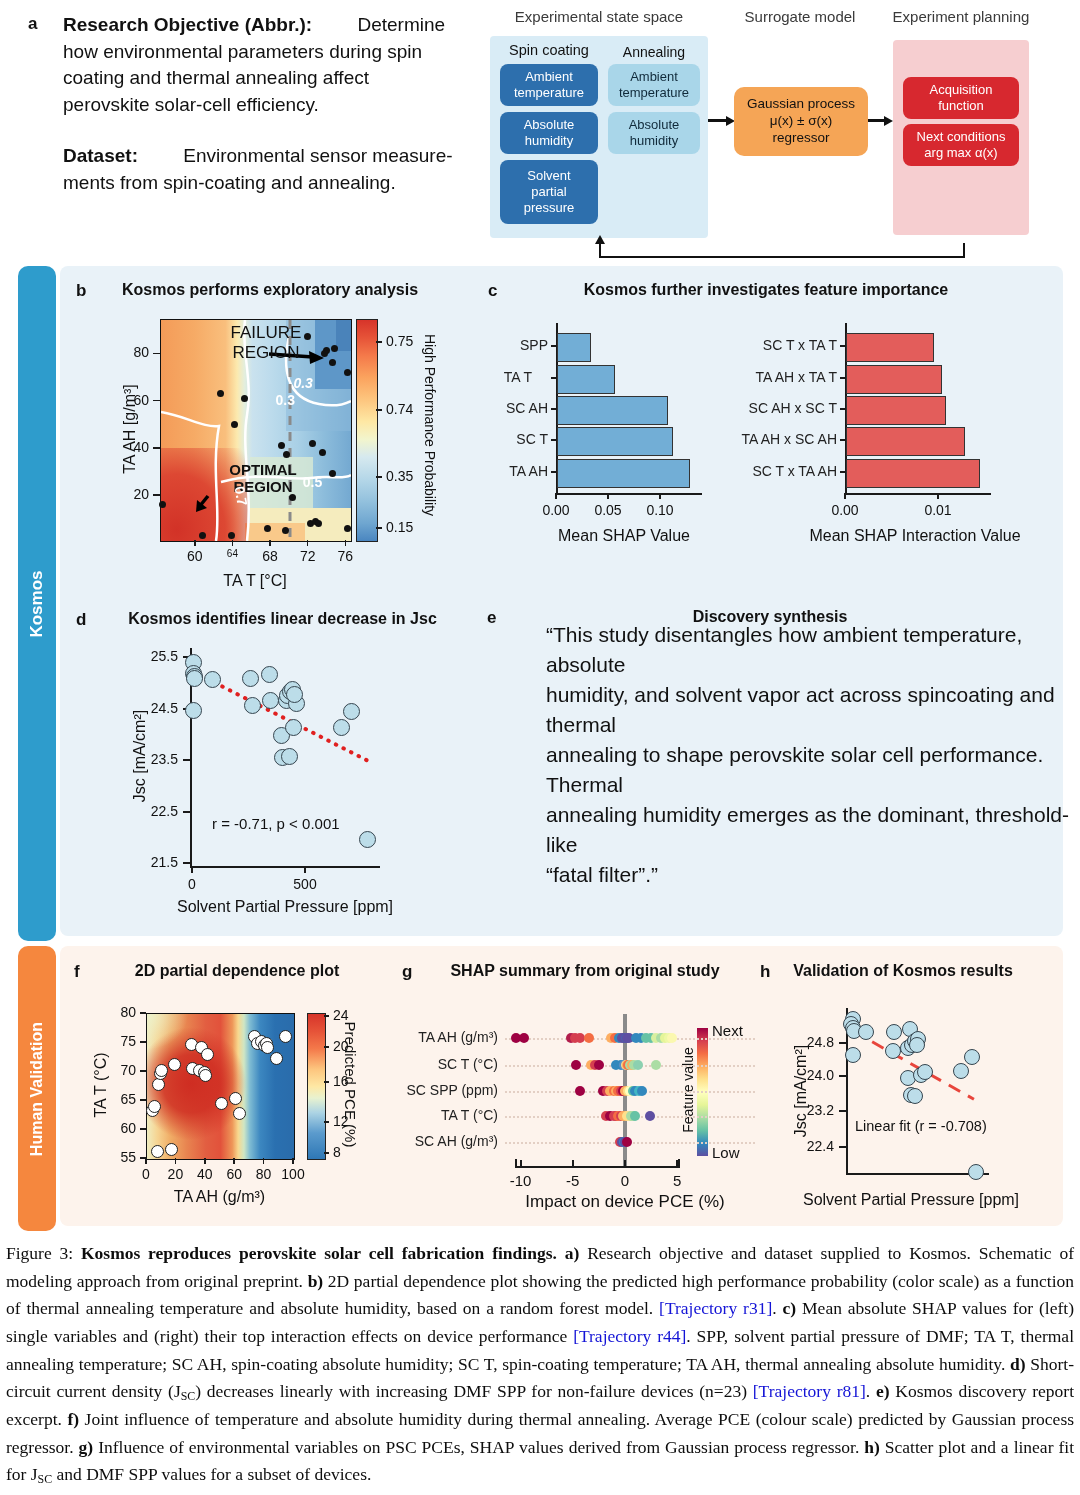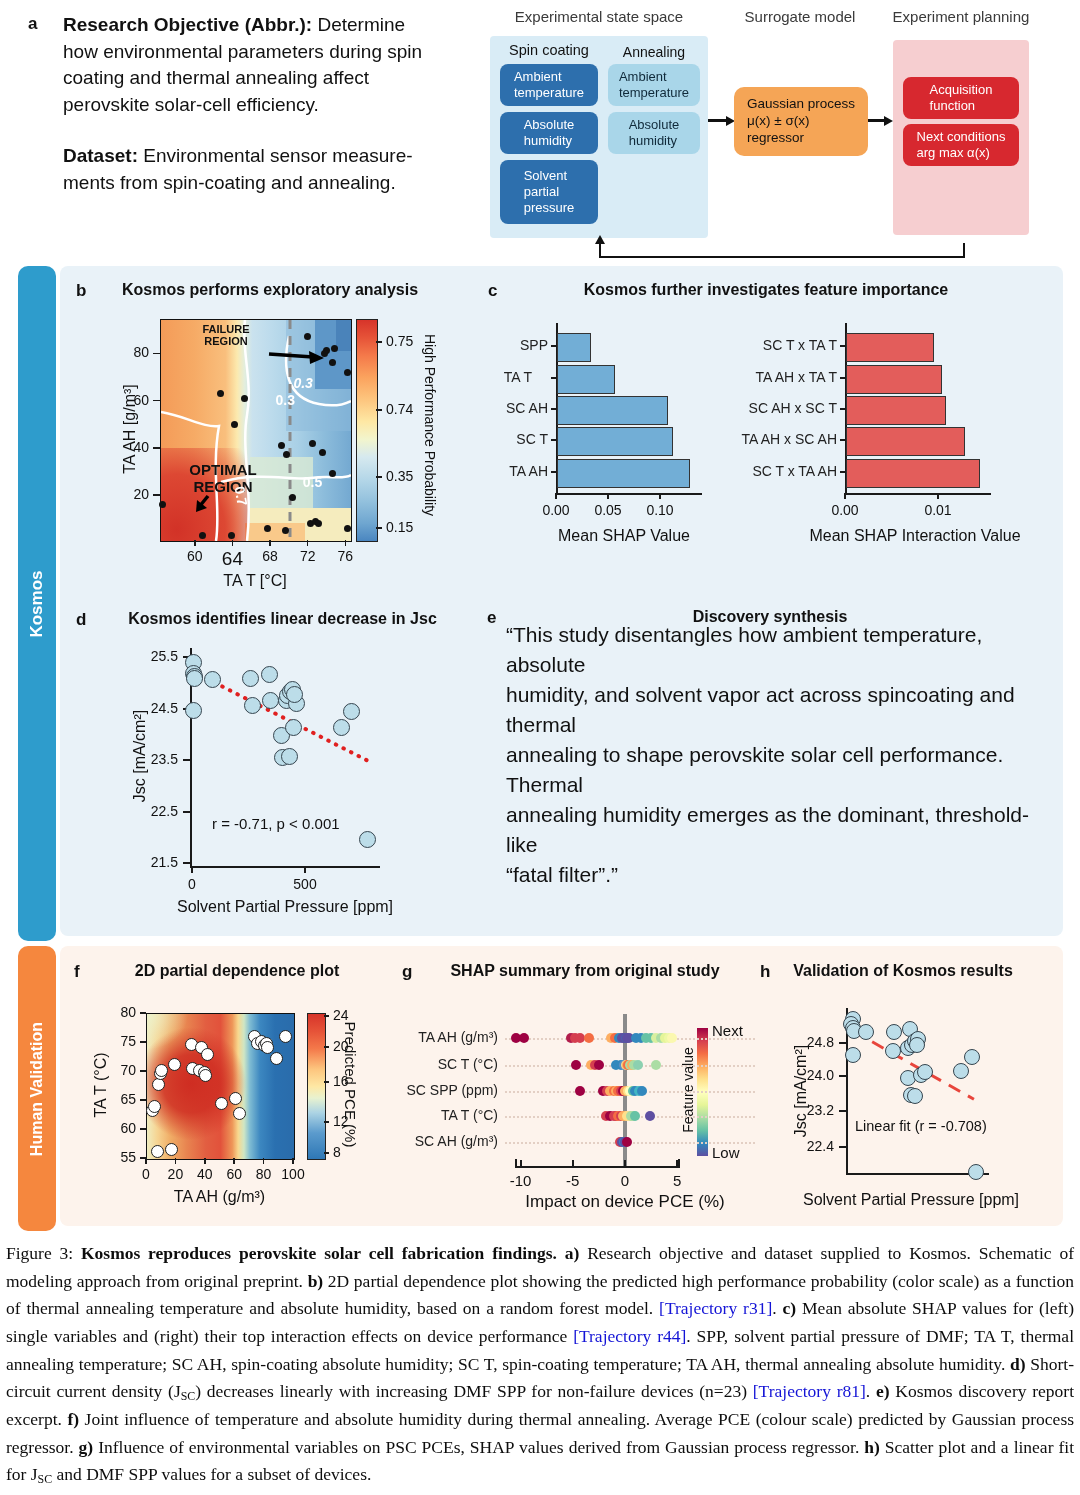--- a/index.html
+++ b/index.html
@@ -1,28 +1,28 @@
 <!DOCTYPE html>
 <html><head>
 <meta charset="utf-8">
 <style>
   html,body{margin:0;padding:0;background:#fff;}
   .figure{position:relative;width:1080px;height:1495px;background:#fff;
     font-family:"Liberation Sans",sans-serif;color:#111;overflow:hidden;}
   .abs{position:absolute;}
-  .preline{white-space:pre-line;}
+  .preline{white-space:pre-line;margin-left:40px;}
   .bold{font-weight:bold;}
   .ctr{text-align:center;}
   .panel-letter{position:absolute;font-size:17px;font-weight:bold;}
   .panel-title{position:absolute;font-size:16px;font-weight:bold;text-align:center;}
   .vlabel{position:absolute;text-align:center;}
   
   .schem-header{position:absolute;font-size:15px;color:#3a3a3a;text-align:center;}
   .ss-box{position:absolute;border-radius:8px;font-size:13px;line-height:1.25;
-    display:flex;align-items:center;justify-content:center;white-space:pre-line;}
+    display:flex;align-items:center;justify-content:center;text-align:center;white-space:pre-line;}
   .conn{position:absolute;background:#111;}
   .arrowhead-r{position:absolute;width:0;height:0;border-top:5px solid transparent;
     border-bottom:5px solid transparent;border-left:9px solid #111;}
   .arrowhead-u{position:absolute;width:0;height:0;border-left:5px solid transparent;
     border-right:5px solid transparent;border-bottom:9px solid #111;}
   
   .band-bar{position:absolute;width:38px;border-radius:10px;}
   .band-label{position:absolute;color:#fff;font-weight:bold;white-space:nowrap;
     transform:rotate(-90deg);transform-origin:center;text-align:center;}
   
@@ -121,21 +121,21 @@
       <path d="M0,92 C25,96 42,108 58,106 C50,150 60,190 55,221" stroke="#fff" stroke-width="2.5" fill="none"></path>
       <path d="M128,16 C121,48 125,78 158,84 C173,87 184,84 190,81" stroke="#fff" stroke-width="2.5" fill="none"></path>
       <path d="M60,162 C100,151 130,161 150,158 C170,155 182,160 190,155" stroke="#fff" stroke-width="2.5" fill="none"></path>
       <line x1="129" y1="0" x2="129" y2="221" stroke="#8a8a8a" stroke-width="3" stroke-dasharray="9 7"></line>
       <line x1="108" y1="34" x2="152" y2="37" stroke="#000" stroke-width="3.5"></line>
       <polygon points="163,38 148,31 149,44" fill="#000"></polygon>
       <line x1="47" y1="176" x2="38" y2="187" stroke="#000" stroke-width="3.5"></line>
       <polygon points="35,192 36,180 46,188" fill="#000"></polygon>
     </svg>
   </div>
-  <div class="abs preline ctr" style="left:170px;top:323px;width:112px;font-size:11px;font-weight:700;z-index:3;">FAILURE
+  <div class="abs preline ctr" style="left:170px;top:323px;width:112px;font-size:17px;font-weight:400;z-index:3;">FAILURE
 REGION</div>
   <div class="abs preline ctr" style="left:163px;top:461px;width:120px;font-size:15px;font-weight:600;z-index:3;">OPTIMAL
 REGION</div>
   <div class="cb" style="left:356px;top:319px;width:20px;height:221px;background:linear-gradient(to bottom,#d7342a 0%,#e65338 8%,#f4794a 16%,#fba35e 26%,#fdc57e 36%,#fee8a4 46%,#f2f5cd 54%,#d6e9ef 62%,#b5d7e8 72%,#93c1dd 82%,#6fa6d0 92%,#4a86c0 100%);"></div>
   <div class="vlabel" style="left:300px;top:417px;width:260px;font-size:14px;transform:rotate(90deg);">High Performance Probability</div>
 
   <div class="panel-letter" style="left:488px;top:281px;">c</div>
   <div class="panel-title" style="left:516px;top:281px;width:500px;">Kosmos further investigates feature importance</div>
 
   <div class="panel-letter" style="left:76px;top:610px;">d</div>
@@ -169,21 +169,21 @@
 
   <div class="panel-letter" style="left:760px;top:962px;">h</div>
   <div class="panel-title" style="left:778px;top:962px;width:250px;">Validation of Kosmos results</div>
 
   <div class="caption" style="left:6px;top:1240px;width:1068px;" id="caption"><span>Figure 3: </span><span style="font-weight: bold;">Kosmos reproduces perovskite solar cell fabrication findings. </span><span style="font-weight: bold;">a) </span><span>Research objective and dataset supplied to Kosmos. Schematic of modeling approach from original preprint. </span><span style="font-weight: bold;">b) </span><span>2D partial dependence plot showing the predicted high performance probability (color scale) as a function of thermal annealing temperature and absolute humidity, based on a random forest model. </span><span class="cap-link">[Trajectory r31]</span><span>. </span><span style="font-weight: bold;">c) </span><span>Mean absolute SHAP values for (left) single variables and (right) their top interaction effects on device performance </span><span class="cap-link">[Trajectory r44]</span><span>. SPP, solvent partial pressure of DMF; TA T, thermal annealing temperature; SC AH, spin-coating absolute humidity; SC T, spin-coating temperature; TA AH, thermal annealing absolute humidity. </span><span style="font-weight: bold;">d) </span><span>Short-circuit current density (J</span><span class="cap-sub">SC</span><span>) decreases linearly with increasing DMF SPP for non-failure devices (n=23) </span><span class="cap-link">[Trajectory r81]</span><span>. </span><span style="font-weight: bold;">e) </span><span>Kosmos discovery report excerpt. </span><span style="font-weight: bold;">f) </span><span>Joint influence of temperature and absolute humidity during thermal annealing. Average PCE (colour scale) predicted by Gaussian process regressor. </span><span style="font-weight: bold;">g) </span><span>Influence of environmental variables on PSC PCEs, SHAP values derived from Gaussian process regressor. </span><span style="font-weight: bold;">h) </span><span>Scatter plot and a linear fit for J</span><span class="cap-sub">SC</span><span> and DMF SPP values for a subset of devices.</span></div>
 
   <div id="charts" class="abs" style="left:0;top:0;width:1080px;height:1495px;pointer-events:none;">
       <div class="tick" style="left: 194.052px; top: 540px; width: 1.5px; height: 6px;"></div>
       <div class="ticklab" style="left: 179.802px; top: 548px; width: 30px; text-align: center; font-size: 14px;">60</div>
       <div class="tick" style="left: 231.676px; top: 540px; width: 1.5px; height: 6px;"></div>
-      <div class="ticklab" style="left: 217.426px; top: 548px; width: 30px; text-align: center; font-size: 19px;">64</div>
+      <div class="ticklab" style="left: 217.426px; top: 548px; width: 30px; text-align: center; font-size: 10px;">64</div>
       <div class="tick" style="left: 269.3px; top: 540px; width: 1.5px; height: 6px;"></div>
       <div class="ticklab" style="left: 255.05px; top: 548px; width: 30px; text-align: center; font-size: 14px;">68</div>
       <div class="tick" style="left: 306.923px; top: 540px; width: 1.5px; height: 6px;"></div>
       <div class="ticklab" style="left: 292.673px; top: 548px; width: 30px; text-align: center; font-size: 14px;">72</div>
       <div class="tick" style="left: 344.547px; top: 540px; width: 1.5px; height: 6px;"></div>
       <div class="ticklab" style="left: 330.297px; top: 548px; width: 30px; text-align: center; font-size: 14px;">76</div>
       <div class="tick" style="left: 153px; top: 494.341px; width: 7px; height: 1.5px;"></div>
       <div class="ticklab" style="left: 123px; top: 486.091px; width: 26px; text-align: right; font-size: 14px;">20</div>
       <div class="tick" style="left: 153px; top: 447.068px; width: 7px; height: 1.5px;"></div>
       <div class="ticklab" style="left: 123px; top: 438.818px; width: 26px; text-align: right; font-size: 14px;">40</div>

